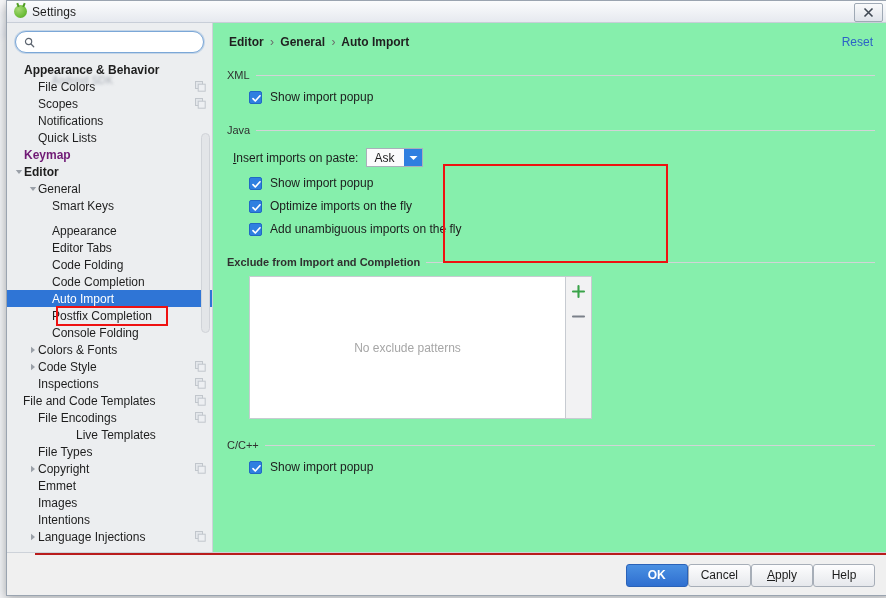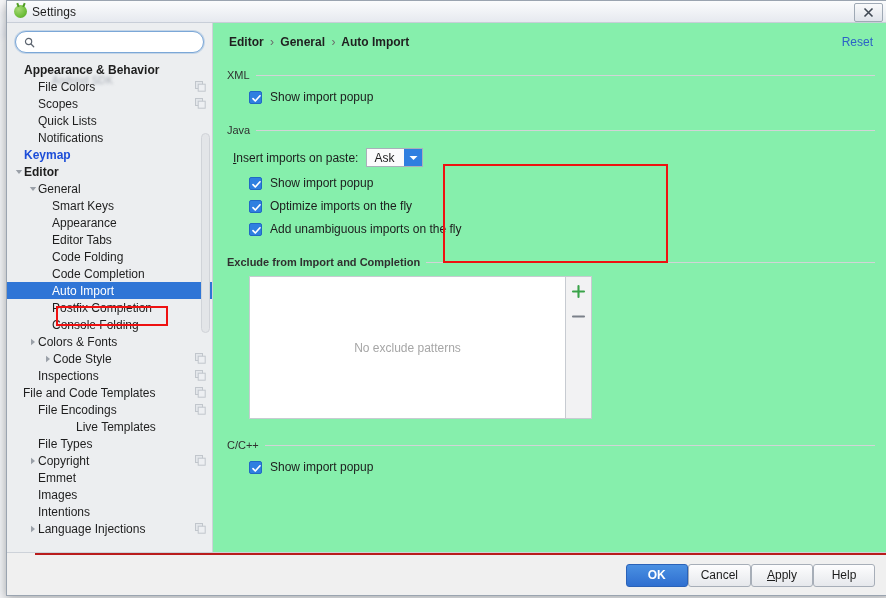--- a/index.html
+++ b/index.html
@@ -179,21 +179,21 @@
     padding-right: 6px;
     white-space: nowrap;
     font-size: 12px;
     color: #1e1e1e;
   }
   .tree-item.selected {
     background: #2f75d6;
     color: #ffffff;
   }
   .tree-item.bold { font-weight: bold; }
-  .tree-item.link { color: #1d4ed8; font-weight: bold; }
+  .tree-item.link { color: #701a75; font-weight: bold; }
   .twisty {
     width: 11px;
     flex: 0 0 11px;
     display: flex;
     align-items: center;
     justify-content: center;
   }
   .twisty svg { display: block; }
   .tree-label { flex: 1 1 auto; }
   .copy-icon { flex: 0 0 auto; opacity: .55; }
@@ -493,25 +493,25 @@
             <span class="tree-label">Scopes</span>
             <span class="copy-icon">
               <svg width="11" height="11" viewBox="0 0 11 11">
                 <rect x="0.5" y="0.5" width="7" height="7" fill="#dfe3e8" stroke="#9fa6b0"></rect>
                 <rect x="3.2" y="3.2" width="7" height="7" fill="#eef1f4" stroke="#9fa6b0"></rect>
               </svg>
             </span>
           </div>
           <div class="tree-item" style="padding-left: 20px;">
             <span class="twisty"></span>
+            <span class="tree-label">Notifications</span>
+          </div>
+          <div class="tree-item" style="padding-left: 20px;">
+            <span class="twisty"></span>
             <span class="tree-label">Quick Lists</span>
-          </div>
-          <div class="tree-item" style="padding-left: 20px;">
-            <span class="twisty"></span>
-            <span class="tree-label">Notifications</span>
           </div>
           <div class="tree-item link" style="padding-left: 6px;">
             <span class="twisty"></span>
             <span class="tree-label">Keymap</span>
           </div>
           <div class="tree-item bold" style="padding-left: 6px;">
             <span class="twisty">
               <svg width="8" height="8" viewBox="0 0 8 8">
                 <path d="M0.8 2 L7.2 2 L4 6 Z" fill="#9aa0a8"></path>
               </svg>
@@ -523,21 +523,21 @@
               <svg width="8" height="8" viewBox="0 0 8 8">
                 <path d="M0.8 2 L7.2 2 L4 6 Z" fill="#9aa0a8"></path>
               </svg>
             </span>
             <span class="tree-label">General</span>
           </div>
           <div class="tree-item" style="padding-left: 34px;">
             <span class="twisty"></span>
             <span class="tree-label">Smart Keys</span>
           </div>
-          <div class="tree-item" style="padding-left: 34px;">
+          <div class="tree-item" style="padding-left: 34px; margin-top: 8px;">
             <span class="twisty"></span>
             <span class="tree-label">Appearance</span>
           </div>
           <div class="tree-item" style="padding-left: 34px;">
             <span class="twisty"></span>
             <span class="tree-label">Editor Tabs</span>
           </div>
           <div class="tree-item" style="padding-left: 34px;">
             <span class="twisty"></span>
             <span class="tree-label">Code Folding</span>
@@ -559,21 +559,21 @@
             <span class="tree-label">Console Folding</span>
           </div>
           <div class="tree-item" style="padding-left: 20px;">
             <span class="twisty">
               <svg width="8" height="8" viewBox="0 0 8 8">
                 <path d="M2 0.8 L6 4 L2 7.2 Z" fill="#9aa0a8"></path>
               </svg>
             </span>
             <span class="tree-label">Colors &amp; Fonts</span>
           </div>
-          <div class="tree-item" style="padding-left: 20px; margin-left: 15px;">
+          <div class="tree-item" style="padding-left: 20px;">
             <span class="twisty">
               <svg width="8" height="8" viewBox="0 0 8 8">
                 <path d="M2 0.8 L6 4 L2 7.2 Z" fill="#9aa0a8"></path>
               </svg>
             </span>
             <span class="tree-label">Code Style</span>
             <span class="copy-icon">
               <svg width="11" height="11" viewBox="0 0 11 11">
                 <rect x="0.5" y="0.5" width="7" height="7" fill="#dfe3e8" stroke="#9fa6b0"></rect>
                 <rect x="3.2" y="3.2" width="7" height="7" fill="#eef1f4" stroke="#9fa6b0"></rect>

